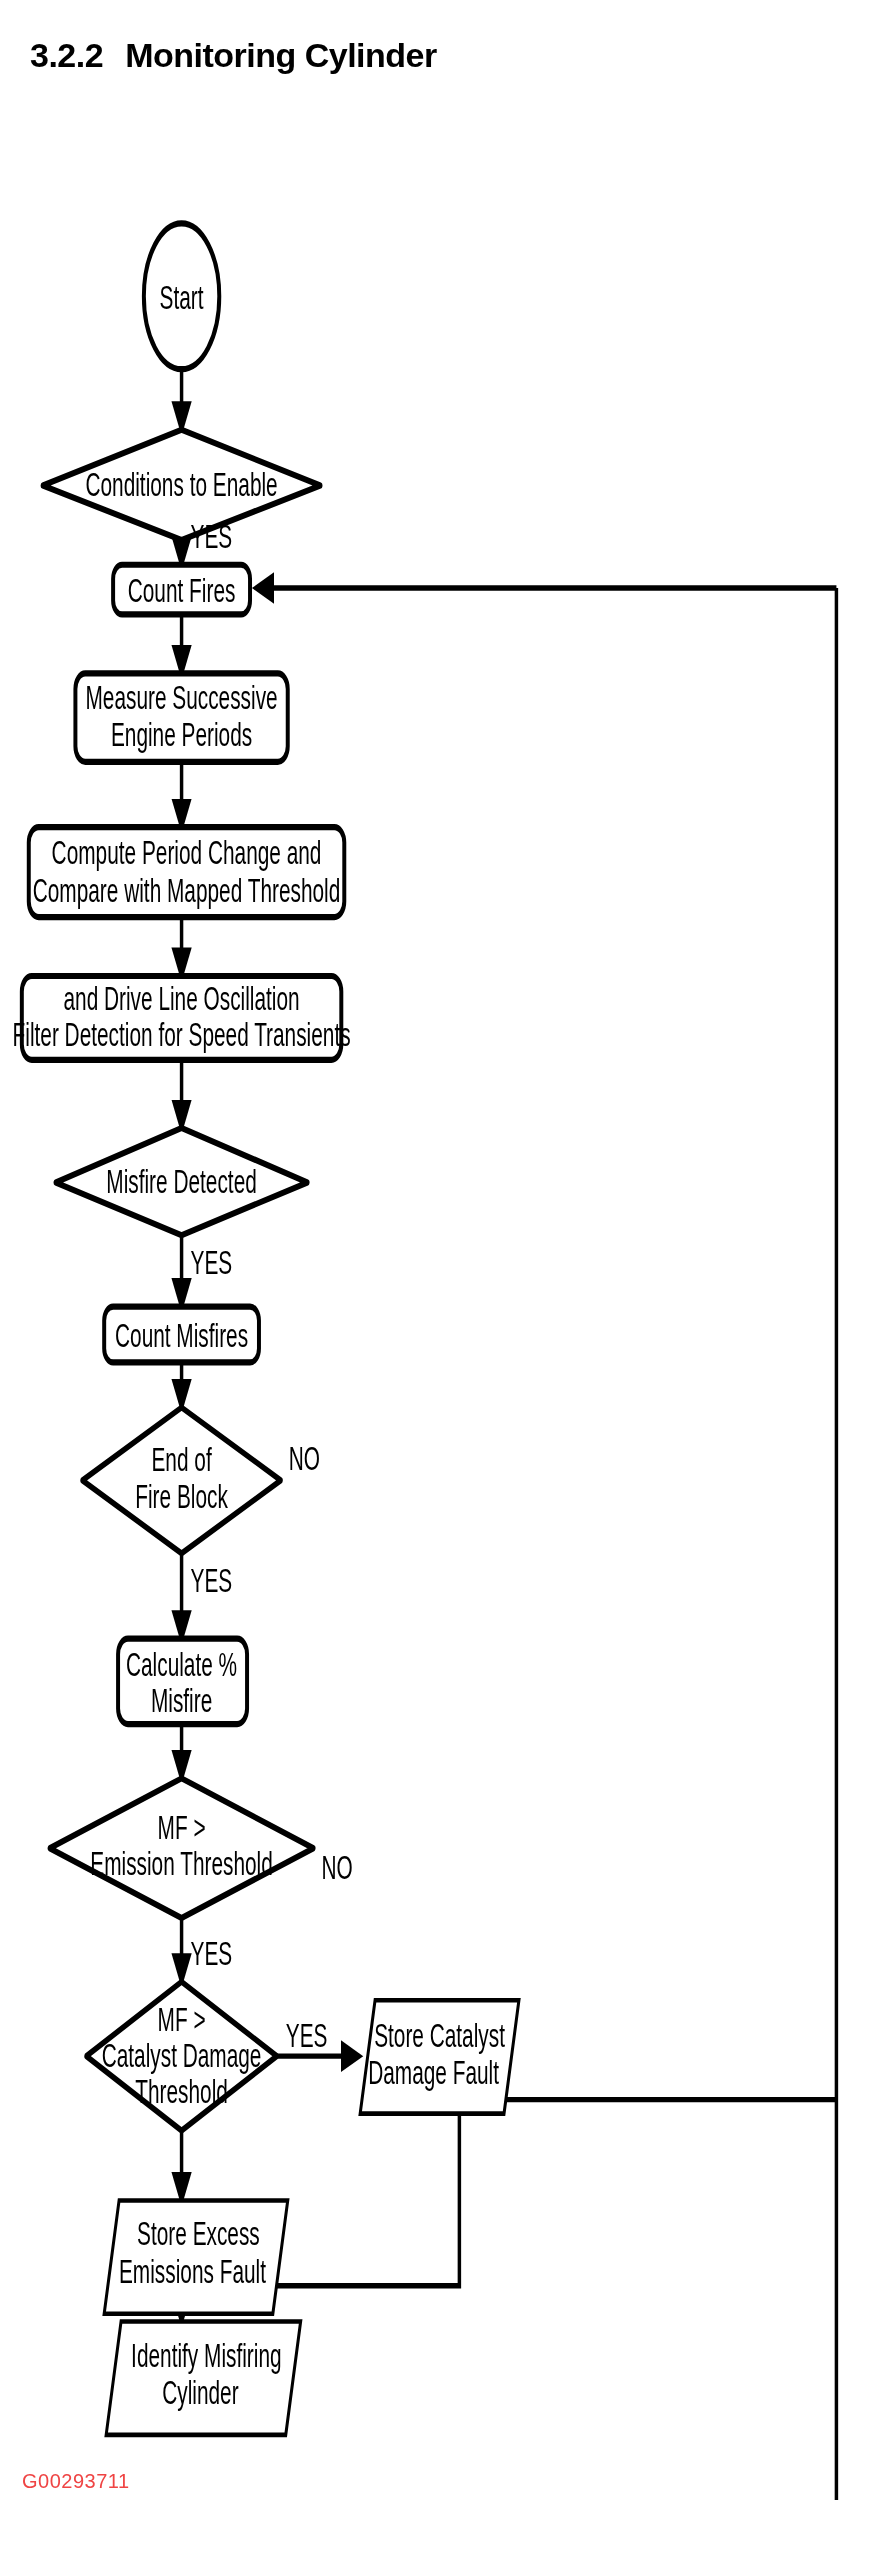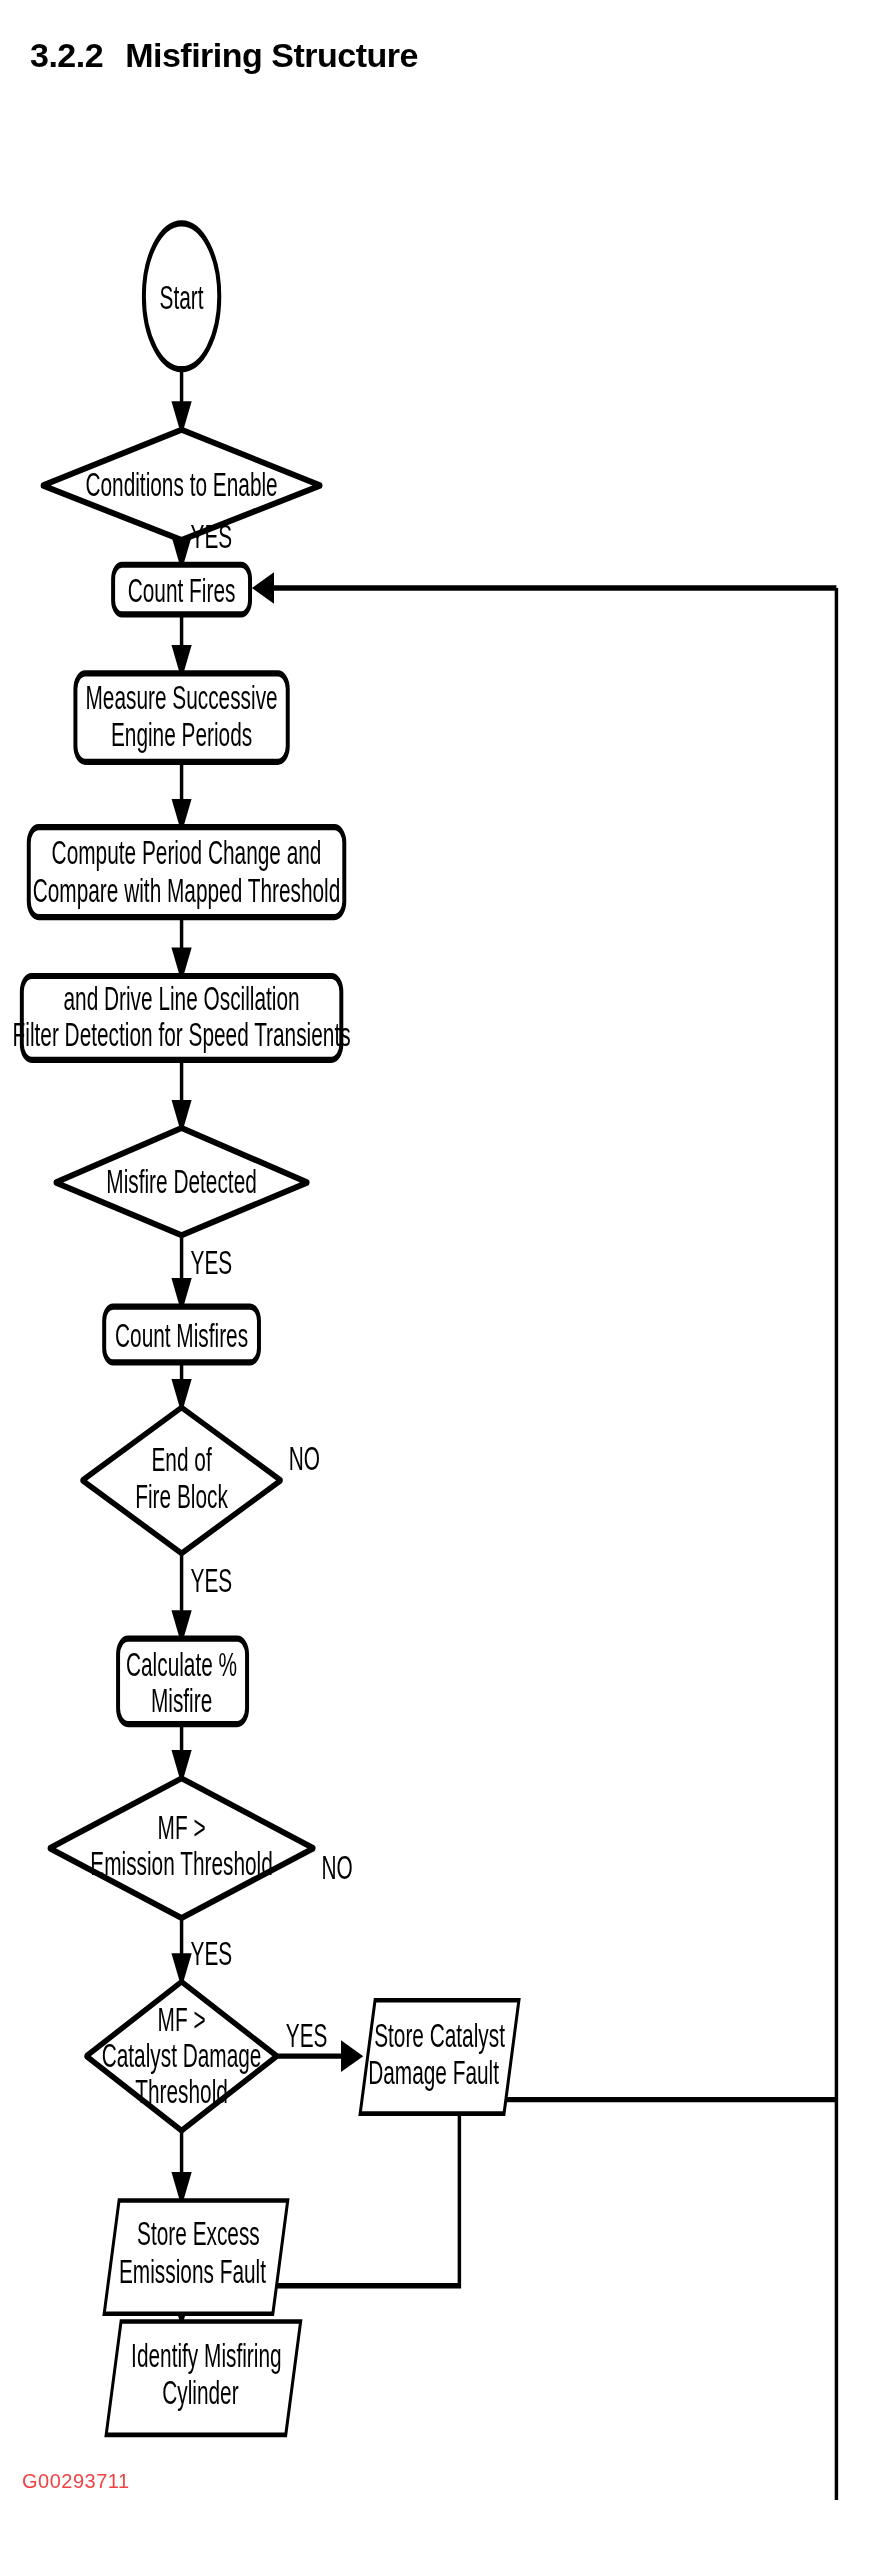--- a/index.html
+++ b/index.html
@@ -72,21 +72,21 @@
     stroke-width: 3.5;
     fill: none;
   }
 </style>
 </head>
 <body>
 
 <div id="page">
 
   <div class="heading">
-    <span class="num">3.2.2</span><span>Misfiring Structure</span>
+    <span class="num">3.2.2</span><span>Monitoring Cylinder</span>
   </div>
 
   <svg class="flow" viewBox="0 0 897 1560" preserveAspectRatio="none" style="top: 79px; height: 2421px;">
     <defs>
       <marker id="arrow" viewBox="0 0 12 12" refX="9" refY="6" markerWidth="7" markerHeight="7" orient="auto-start-reverse">
         <path d="M 0 1 L 11 6 L 0 11 z" fill="#000"></path>
       </marker>
     </defs>
 
     <path class="conn" d="M 843 1565 L 843 328"></path>

